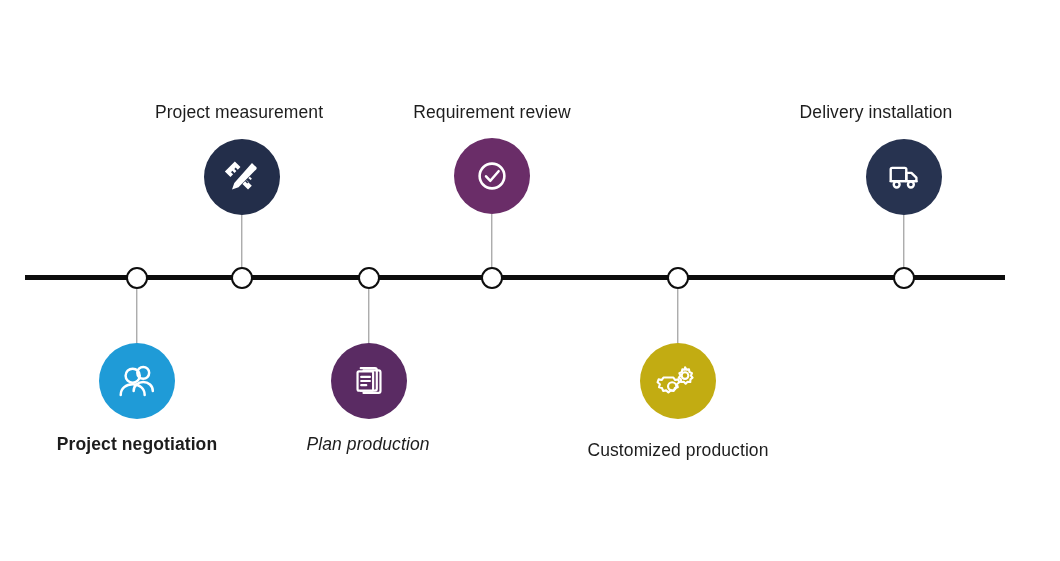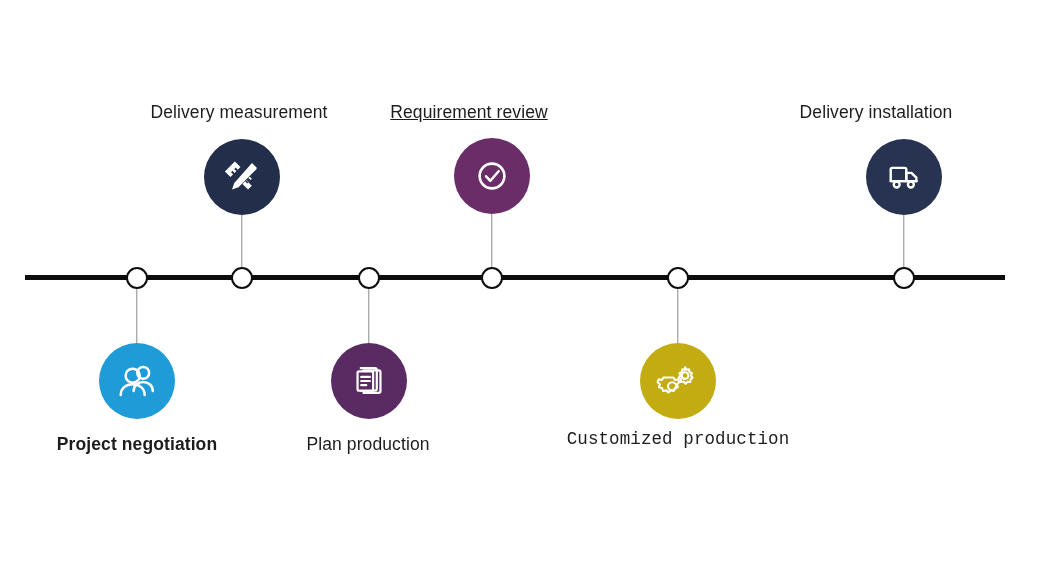--- a/index.html
+++ b/index.html
@@ -106,63 +106,63 @@
         <g fill="#ffffff">
 
           <path d="M34.9 8.6l4.6 4.6c.7.7.7 1.8 0 2.5L20.2 35.1l-7.1 2.5 2.5-7.1L34.9 8.6z"></path>
 
           <path d="M13.6 11.8l4.1-4.1 6.1 6.1-2.9 2.9-2.3-2.3-1.5 1.5 2.3 2.3-2.1 2.1-2.3-2.3-1.5 1.5 2.3 2.3-2.9 2.9-6.1-6.1 4.1-4.1z" transform="translate(-1.5,-0.7)"></path>
           <path d="M31.2 29.4l6.1 6.1-4.1 4.1-6.1-6.1 2.9-2.9 2.3 2.3 1.5-1.5-2.3-2.3 2.1-2.1 2.3 2.3 1.5-1.5-2.3-2.3 2.9-2.9" transform="translate(-2.6,-1.9)"></path>
         </g>
       </svg>
     </span>
   </div>
-  <div class="label" style="left:239px; top:102px;">Delivery measurement</div>
+  <div class="label" style="left:239px; top:102px;">Project measurement</div>
 
   <div class="stem" style="left:369px; top:289px; height:55px;"></div>
   <div class="node" style="left:369px;"></div>
   <div class="disc" style="left:369px; top:381px; background:#5a2b63;">
     <span>
       <svg width="44" height="44" viewBox="0 0 48 48" fill="none" stroke="#ffffff" stroke-width="2.4" stroke-linecap="round" stroke-linejoin="round">
         <path d="M18 12.5h16.5a2 2 0 012 2V35a2 2 0 01-2 2H18"></path>
         <path d="M15 10h15.5a2 2 0 012 2v20.5a2 2 0 01-2 2H15"></path>
         <rect x="11.5" y="13.5" width="17" height="21" rx="1.6" fill="#5a2b63"></rect>
         <path d="M15.5 19.5h9.5M15.5 24h9.5M15.5 28.5h5.5"></path>
       </svg>
     </span>
   </div>
-  <div class="label" style="left:368px; top:434px;">Plan production</div>
+  <div class="label" style="left:368px; top:434px;font-style:italic;">Plan production</div>
 
   <div class="stem" style="left:492px; top:214px; height:54px;"></div>
   <div class="node" style="left:492px;"></div>
   <div class="disc" style="left:492px; top:176px; background:#6a2d68;">
     <span>
       <svg width="44" height="44" viewBox="0 0 48 48" fill="none" stroke="#ffffff" stroke-width="2.8" stroke-linecap="round" stroke-linejoin="round">
         <circle cx="24" cy="24" r="13.5"></circle>
         <path d="M17.5 24.3l4.7 4.9 9-10.4"></path>
       </svg>
     </span>
   </div>
-  <div class="label" style="left:469px; top:102px;text-decoration:underline;">Requirement review</div>
+  <div class="label" style="left:492px; top:102px;">Requirement review</div>
 
   <div class="stem" style="left:678px; top:289px; height:55px;"></div>
   <div class="node" style="left:678px;"></div>
   <div class="disc" style="left:678px; top:381px; background:#c2ac12;">
     <span>
       <svg width="46" height="46" viewBox="0 0 48 48" fill="none" stroke="#ffffff" stroke-width="2.2" stroke-linejoin="round">
 
         <path d="M31.4 9.6l1.3 2.5 2.8-.2.5 2.8 2.6 1.1-1.1 2.6 1.7 2.2-2.2 1.7-.2 2.8-2.8-.3-2 2-2-2-2.8.3-.2-2.8-2.2-1.7 1.7-2.2-1.1-2.6 2.6-1.1.5-2.8 2.8.2z"></path>
         <circle cx="31.3" cy="18.3" r="3.5"></circle>
 
         <path d="M17.6 21.2l1.9 2.6 3.1-.7 1.1 3-2.4 2.1.9 3.1-3.1.9-1.2 3-3.1-.6-2.4 2.1-2.4-2.1-3.1.6-1.2-3-3.1-.9.9-3.1-2.4-2.1 1.1-3 3.1.7 1.9-2.6h3.1z" transform="translate(1.6,-0.8)"></path>
         <circle cx="17.9" cy="29.6" r="4.3"></circle>
       </svg>
     </span>
   </div>
-  <div class="label" style="left:678px; top:429px;font-family:Liberation Mono, monospace;">Customized production</div>
+  <div class="label" style="left:678px; top:440px;">Customized production</div>
 
   <div class="stem" style="left:904px; top:214px; height:54px;"></div>
   <div class="node" style="left:904px;"></div>
   <div class="disc" style="left:904px; top:177px; background:#273350;">
     <span>
       <svg width="44" height="44" viewBox="0 0 48 48" fill="none" stroke="#ffffff" stroke-width="2.6" stroke-linecap="round" stroke-linejoin="round">
         <rect x="9.5" y="14" width="17" height="14.5" rx="1.6"></rect>
         <path d="M26.5 19.5h5.6l5.4 5.2v3.8h-11z"></path>
         <path d="M9.5 28.5h28"></path>
         <circle cx="16" cy="32.2" r="3.2"></circle>

